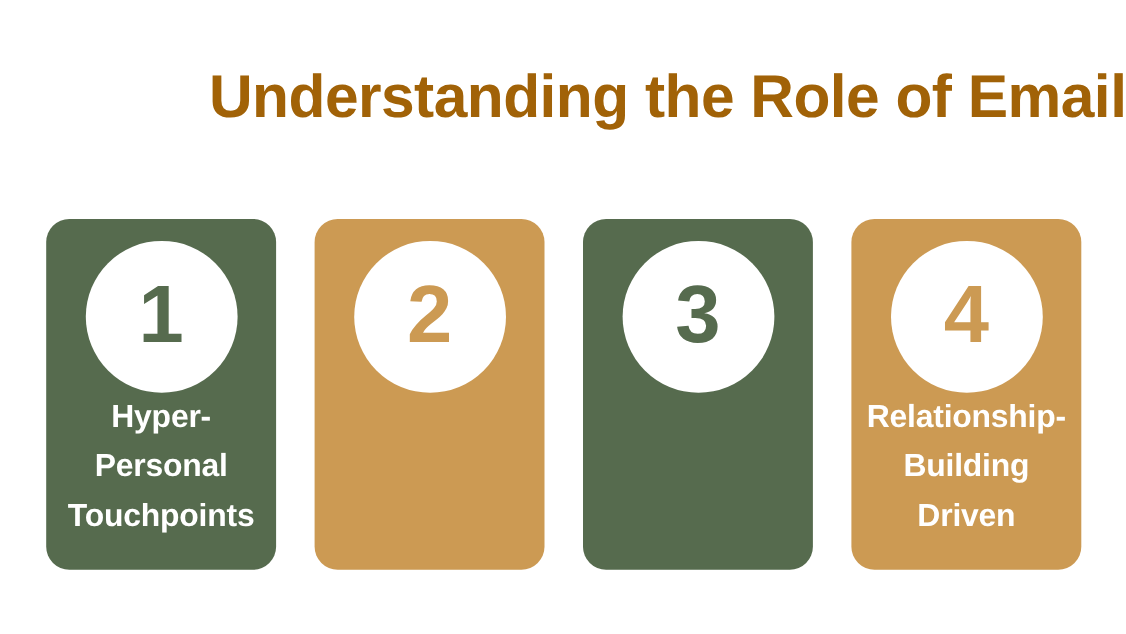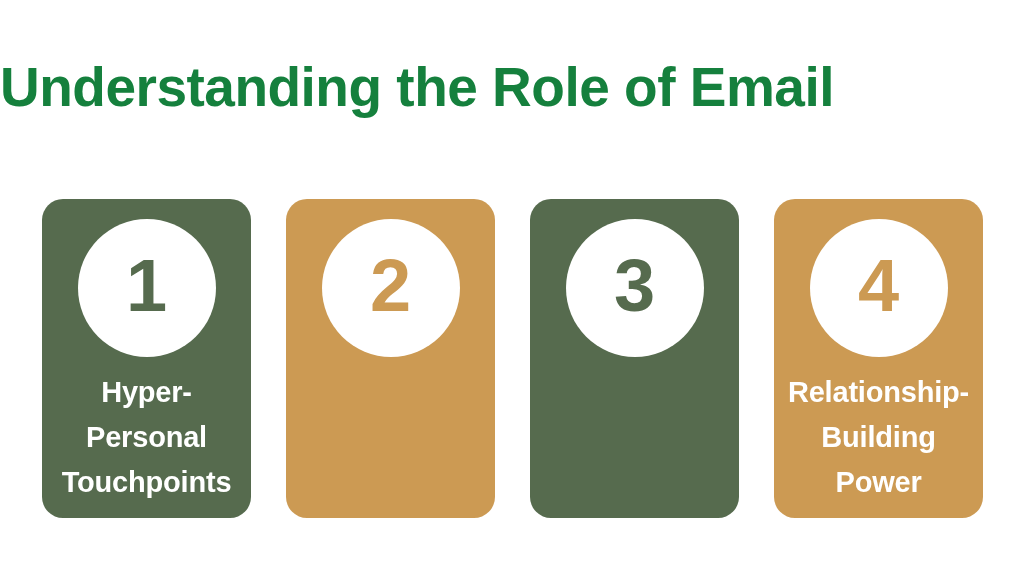--- a/index.html
+++ b/index.html
@@ -19,25 +19,25 @@
     position: absolute;
     inset: 0;
     background: #ffffff;
   }
 
   .page-title {
     position: absolute;
     left: 0;
     right: 0;
     top: 56px;
-    text-align: left;
+    text-align: right;
     font-size: 55px;
     font-weight: 700;
     letter-spacing: -0.5px;
-    color: #15803d;
+    color: #a16207;
     line-height: 62px;
     white-space: nowrap;
   }
 
   .cards-row {
     position: absolute;
     left: 42px;
     top: 199px;
     width: 941px;
     height: 319px;
@@ -76,21 +76,21 @@
     font-size: 74px;
     font-weight: 700;
     line-height: 1;
     letter-spacing: 0px;
     padding-bottom: 4px;
   }
   .theme-green .badge-number { color: #566b4e; }
   .theme-tan   .badge-number { color: #cc9a53; }
 
   .card-label {
-    margin-top: 13px;
+    margin-top: 0;
     width: 230px;
     margin-left: -10.5px;
     margin-right: -10.5px;
     text-align: center;
     color: #ffffff;
     font-size: 29px;
     font-weight: 700;
     line-height: 45px;
     letter-spacing: -0.2px;
     white-space: pre-line;
@@ -125,17 +125,17 @@
         <span class="badge-number">3</span>
       </div>
     </div>
 
     <div class="card theme-tan">
       <div class="badge-circle">
         <span class="badge-number">4</span>
       </div>
       <div class="card-label">Relationship-
 Building
-Power</div>
+Driven</div>
     </div>
 
   </div>
 </div>
 
 </body></html>

